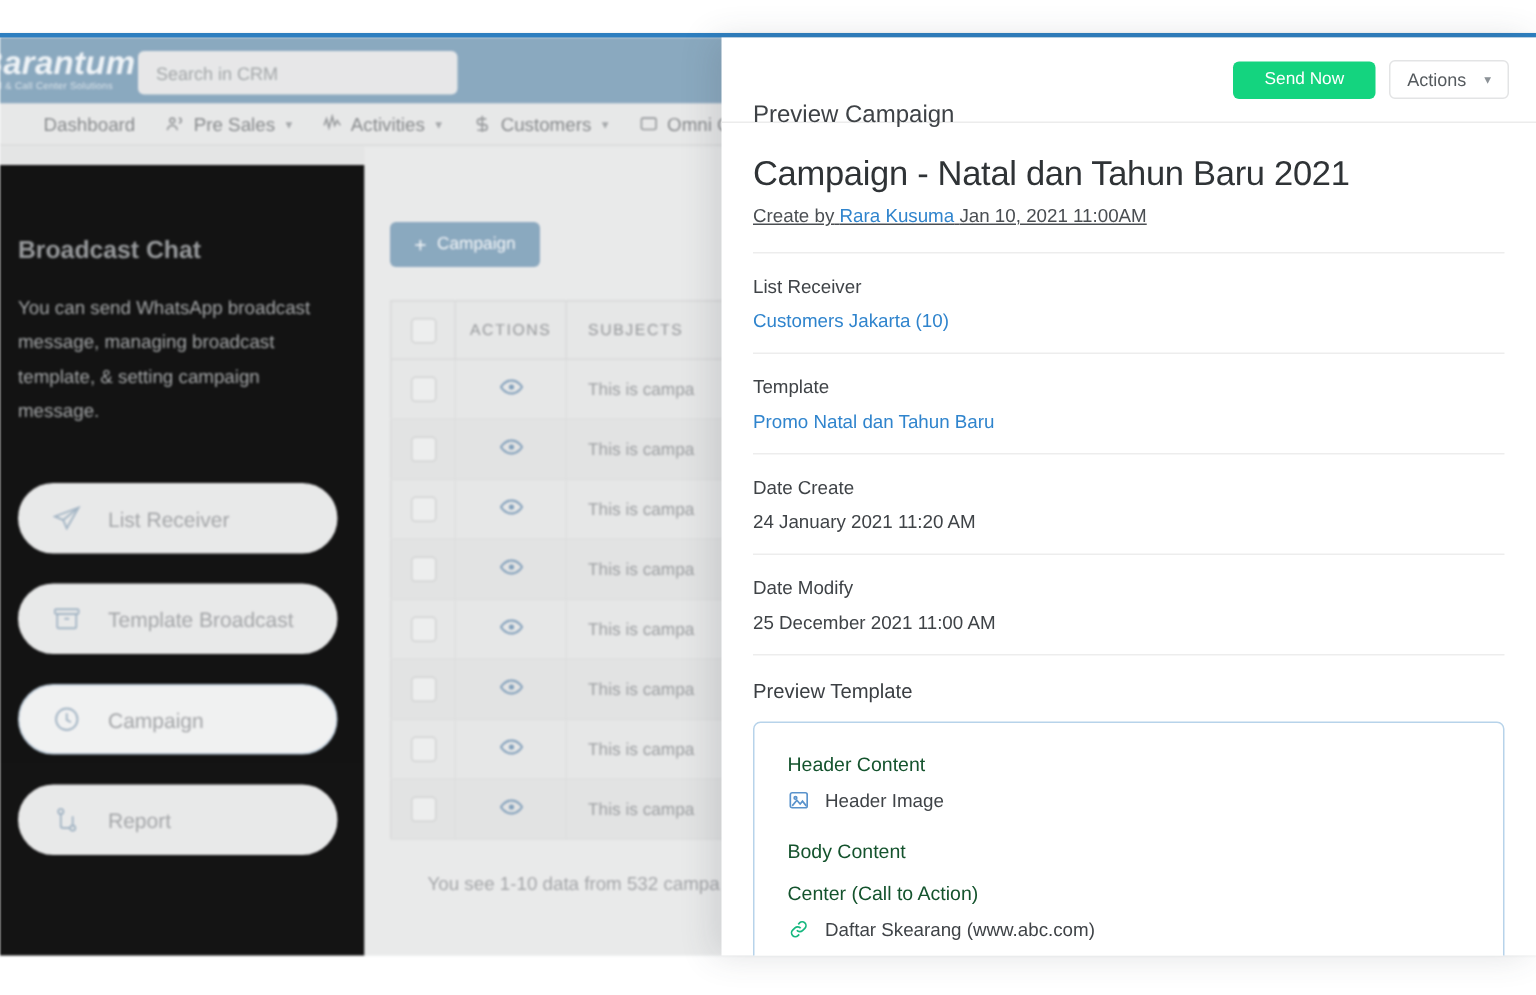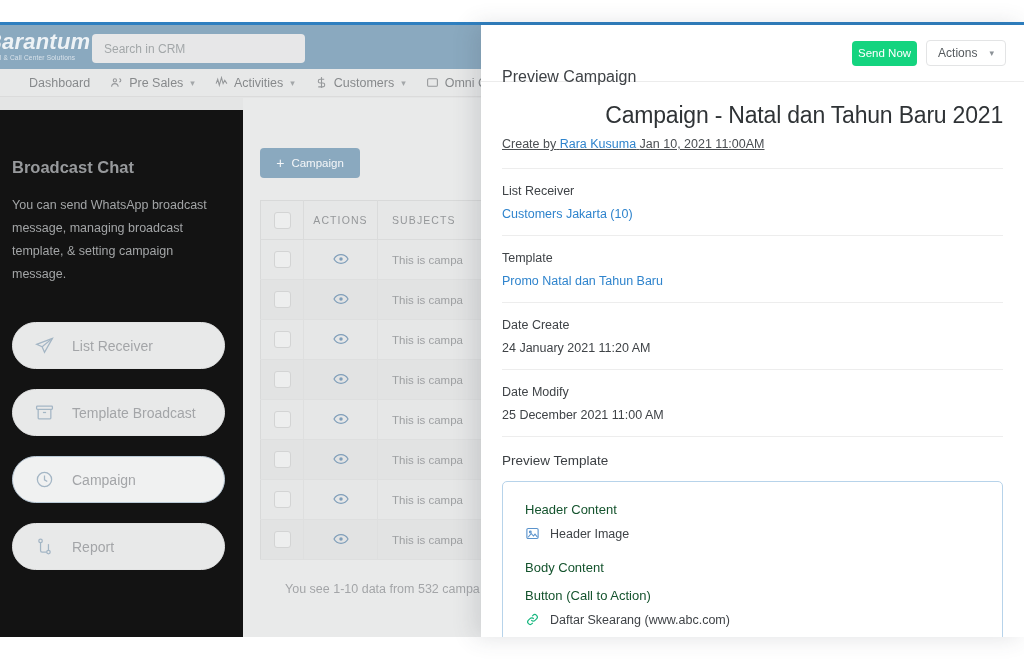--- a/index.html
+++ b/index.html
@@ -178,39 +178,39 @@
   .pp-header {
     height: 57px;
     display: flex; align-items: center;
     padding: 0 18px 0 21px;
     border-bottom: 1px solid #ececec;
   }
   .pp-header-title {
     font-size: 16px; color: #3e4246; flex: 1; margin-top: 48px;
   }
   .btn-send {
-    height: 25px; padding: 0 6px;
+    height: 25px; padding: 0 21px;
     background: #14d47f; border: none; border-radius: 4px;
     color: #ffffff; font-size: 11.5px;
     font-family: "Liberation Sans", sans-serif;
     display: flex; align-items: center;
   }
   .btn-actions {
     height: 26px; padding: 0 11px; margin-left: 9px;
     background: #ffffff; border: 1px solid #e3e4e5; border-radius: 4px;
     color: #555a5e; font-size: 12px;
     font-family: "Liberation Sans", sans-serif;
     display: flex; align-items: center; gap: 12px;
   }
   .btn-actions .chev { font-size: 9px; color: #8c9297; }
 
   .pp-body { padding: 18px 21px 0 21px; }
   .pp-title {
     font-size: 23px; color: #2f3336; font-weight: 400;
-    letter-spacing: -.2px; line-height: 30px; text-align: right;
+    letter-spacing: -.2px; line-height: 30px;
   }
   .pp-sub {
     font-size: 12.5px; color: #4a4e52; margin-top: 7px; text-decoration: underline;
   }
   .pp-sub .who { color: #2f84cd; }
   .pp-rule { height: 1px; background: #ededed; margin: 17px 0 0 0; }
 
   .fld { padding: 15px 0 14px 0; border-bottom: 1px solid #ededed; }
   .fld-label { font-size: 12.5px; color: #3f4347; }
   .fld-value { font-size: 12.5px; color: #3f4347; margin-top: 9px; }
@@ -484,21 +484,21 @@
                 <path d="M5 18l5-6 3.5 4 2.5-3 4 5"></path>
               </svg>
           </span>
           <span>Header Image</span>
         </div>
 
         <div class="tpl-gap"></div>
         <div class="tpl-h">Body Content</div>
 
         <div class="tpl-gap2"></div>
-        <div class="tpl-h">Button (Call to Action)</div>
+        <div class="tpl-h">Center (Call to Action)</div>
         <div class="tpl-row">
           <span class="tpl-ico link-ico">
             <svg viewBox="0 0 24 24" fill="none" stroke="currentColor" stroke-width="1.8">
                 <path d="M10 13a4 4 0 006 .5l2.5-2.5a4 4 0 00-5.7-5.7L11.5 6.8"></path>
                 <path d="M14 11a4 4 0 00-6-.5L5.5 13a4 4 0 005.7 5.7l1.3-1.3"></path>
               </svg>
           </span>
           <span>Daftar Skearang (www.abc.com)</span>
         </div>
       </div>

